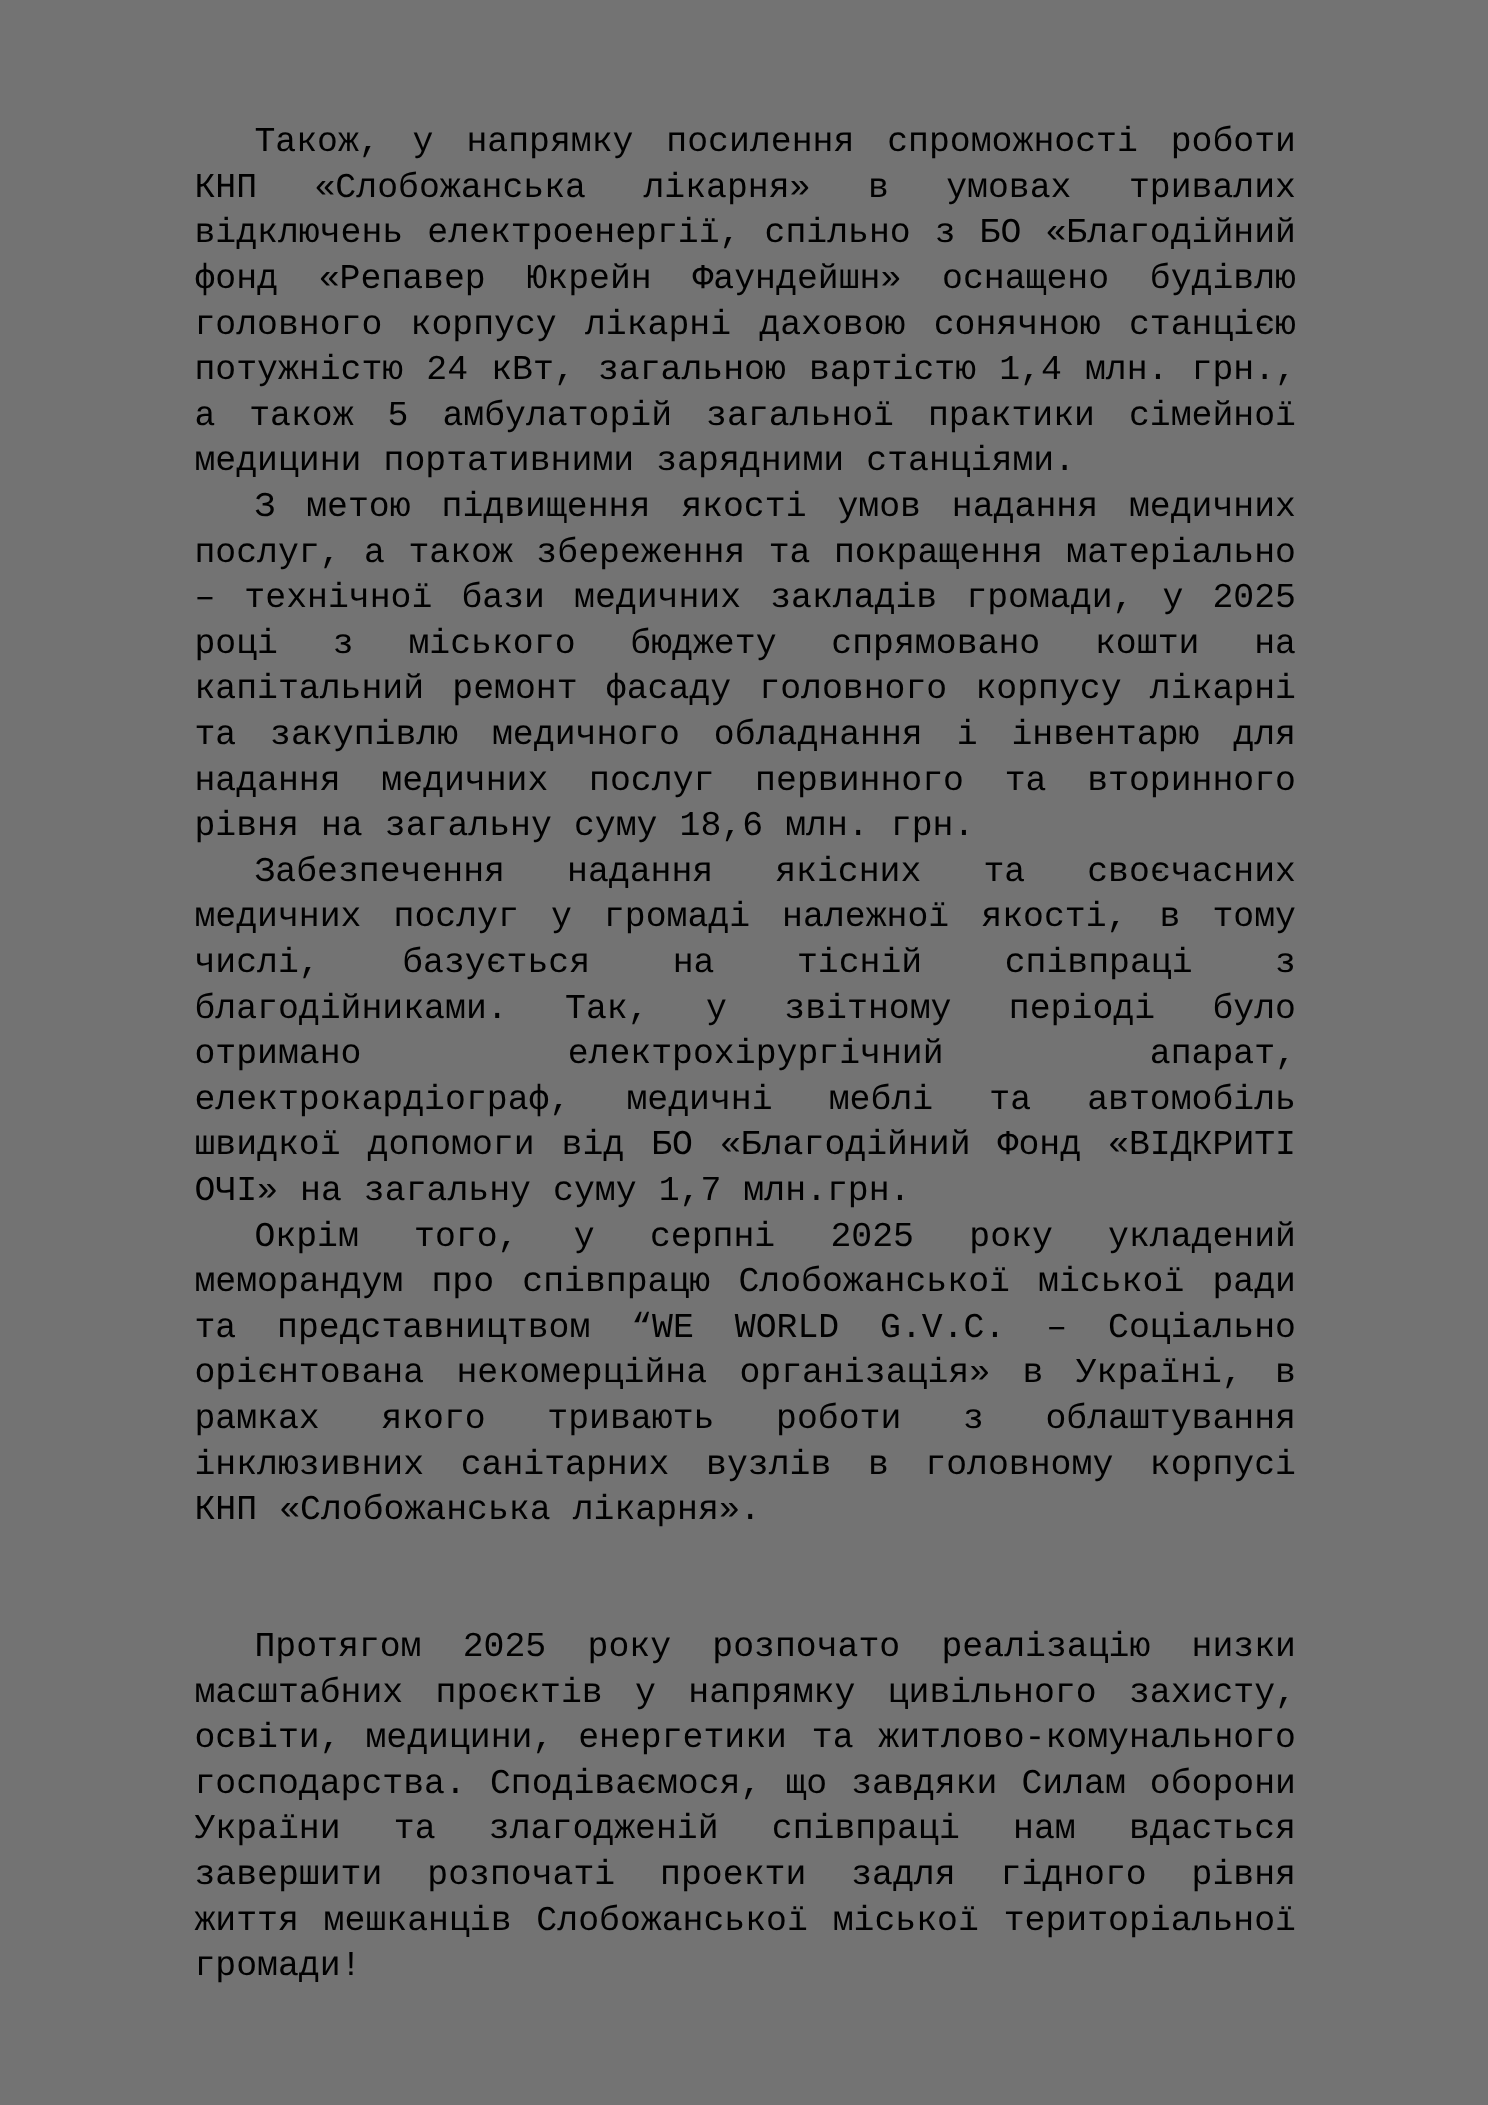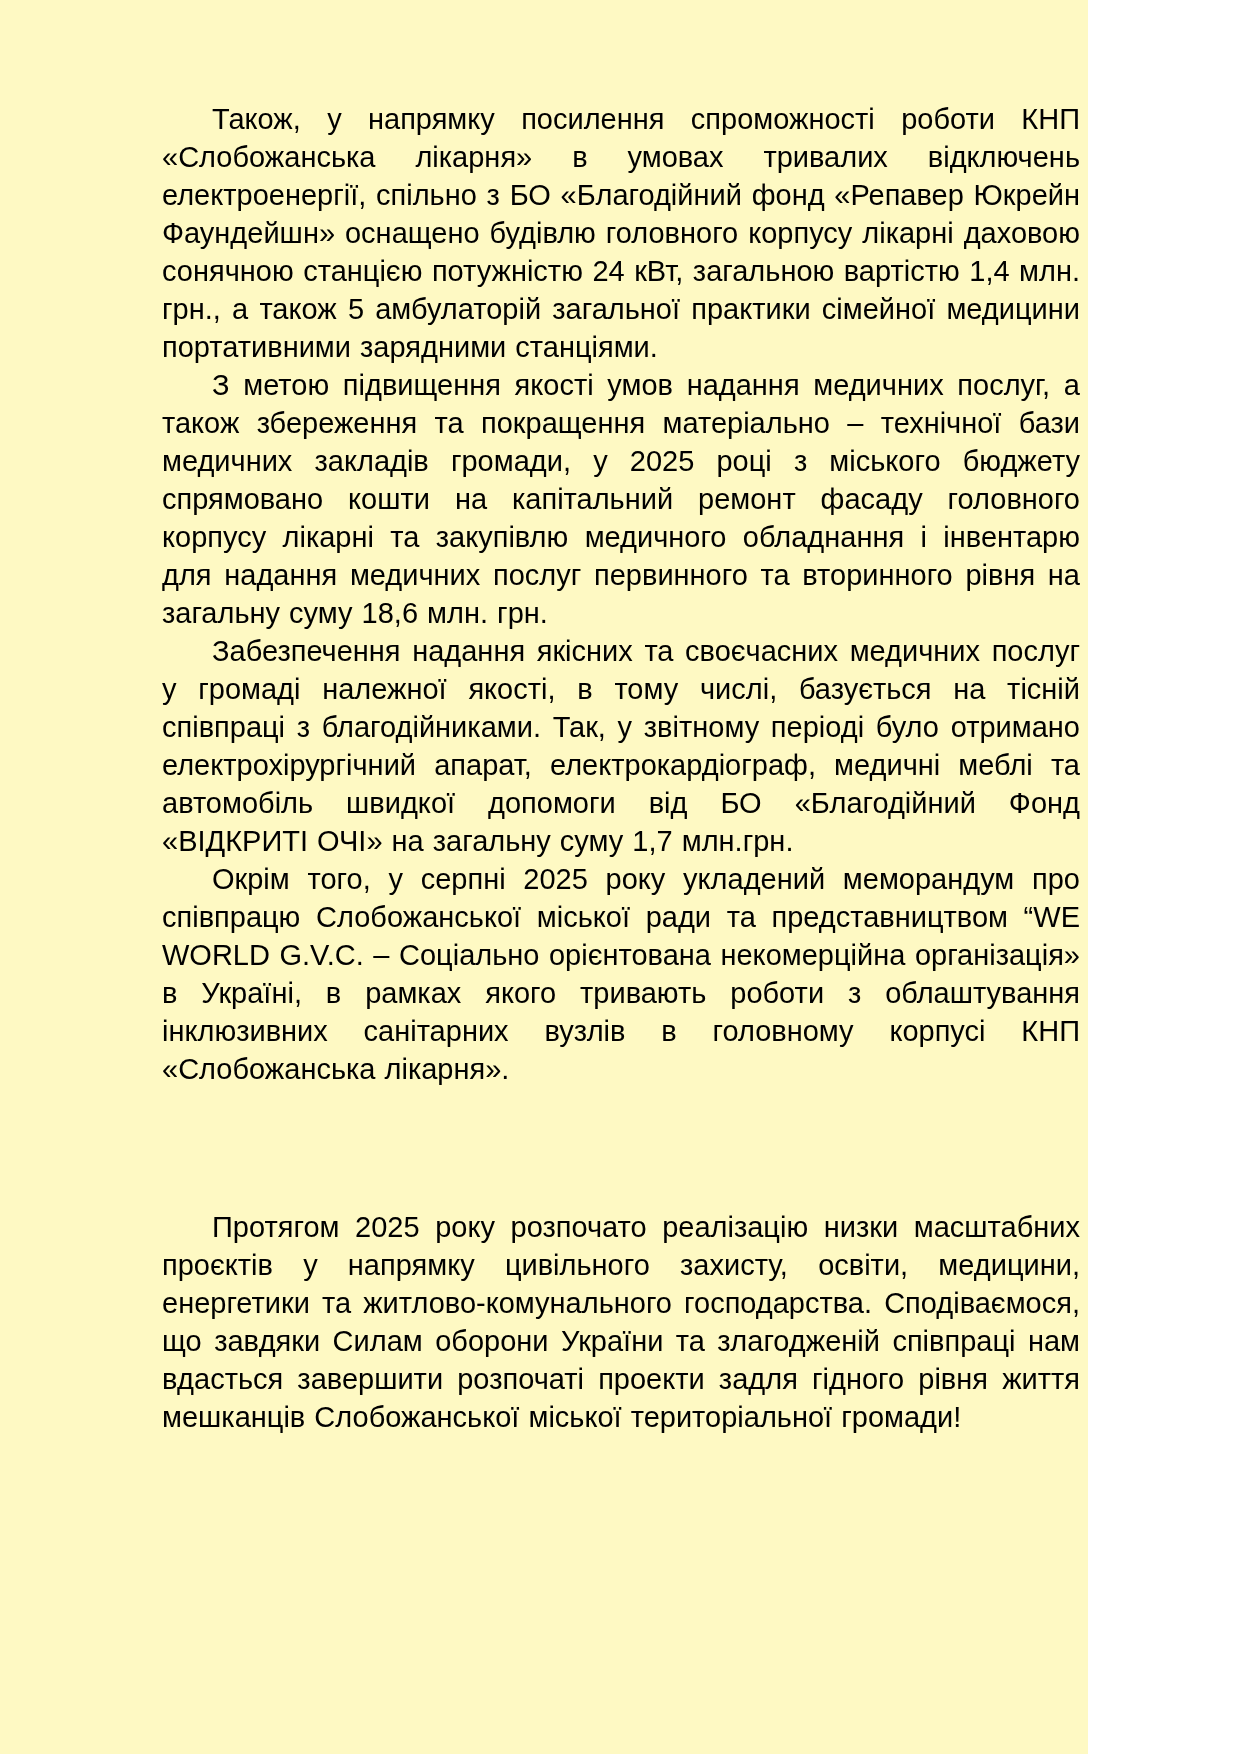--- a/index.html
+++ b/index.html
@@ -2,44 +2,44 @@
 <html><head>
 <meta charset="utf-8">
 <style>
   html, body {
     margin: 0;
     padding: 0;
     background: #ffffff;
   }
   .page {
     position: relative;
-    width: 1088px;
+    width: 1240px;
     height: 1754px;
-    background: #fef9c3;
+    background: #737373;
     overflow: hidden;
-    font-family: Liberation Sans, sans-serif;
+    font-family: Liberation Mono, monospace;
     color: #000000;
   }
   .text-block {
     position: absolute;
     left: 162px;
     top: 100px;
     width: 918px;
   }
   .text-block p {
     margin: 0;
     font-size: 29px;
     line-height: 38px;
     text-align: justify;
     text-indent: 50px;
     color: #000000;
     word-spacing: 1px;
   }
   .text-block p.closing {
-    margin-top: 120px;
+    margin-top: 76px;
   }
 </style>
 </head>
 <body>
 
 <div class="page">
   <div class="text-block">
     <p>Також, у напрямку посилення спроможності роботи КНП «Слобожанська лікарня» в умовах тривалих відключень електроенергії, спільно з БО «Благодійний фонд «Репавер Юкрейн Фаундейшн» оснащено будівлю головного корпусу лікарні даховою сонячною станцією потужністю 24  кВт, загальною вартістю 1,4 млн. грн., а також 5 амбулаторій загальної практики сімейної медицини портативними зарядними станціями.</p>
     <p>З метою підвищення якості умов надання медичних послуг, а також збереження та покращення матеріально – технічної бази медичних закладів громади, у 2025 році з міського бюджету спрямовано кошти на капітальний ремонт фасаду головного корпусу лікарні та закупівлю медичного обладнання і інвентарю для надання медичних послуг первинного та вторинного рівня на загальну суму 18,6 млн. грн.</p>
     <p>Забезпечення надання якісних та своєчасних медичних послуг у громаді належної якості, в тому числі, базується на тісній співпраці з благодійниками. Так, у звітному періоді було отримано електрохірургічний апарат, електрокардіограф, медичні меблі та автомобіль швидкої допомоги від БО «Благодійний Фонд «ВІДКРИТІ ОЧІ» на загальну суму 1,7 млн.грн.</p>

